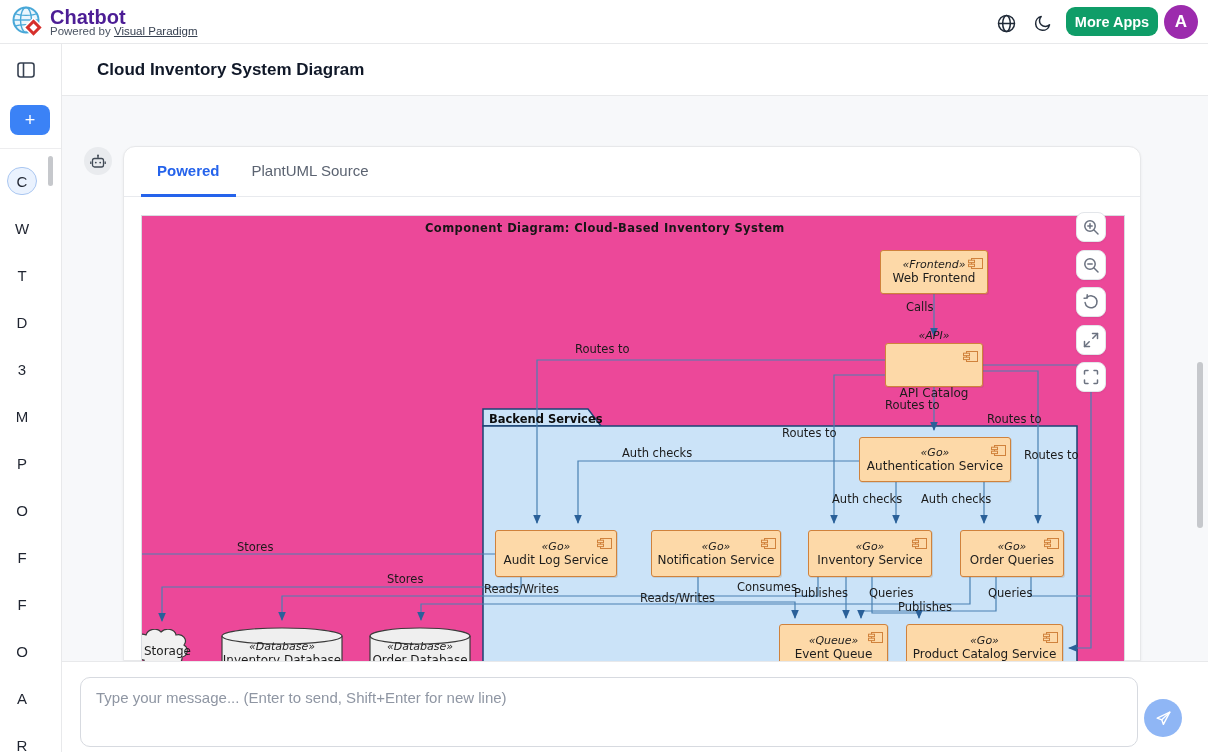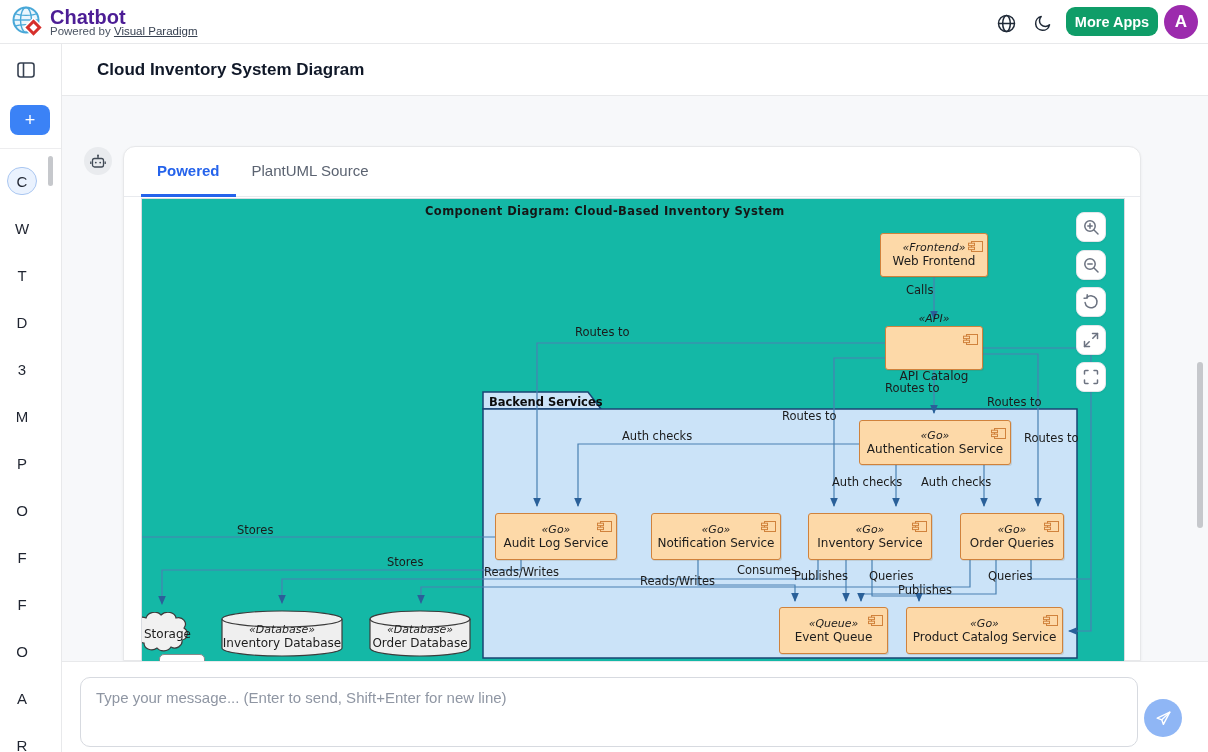--- a/index.html
+++ b/index.html
@@ -46,21 +46,21 @@
     background:#e9ebee; display:flex; align-items:center; justify-content:center; }
 
   .card { position:absolute; left:61px; top:50px; width:1018px; height:515px; background:#fff;
     border:1px solid #e7e8ea; border-radius:12px 12px 0 0; box-shadow:0 1px 3px rgba(16,24,40,.06); }
   .tabs { height:50px; border-bottom:1px solid #e8eaee; display:flex; padding-left:17px; }
   .tab { padding:0 16px; display:flex; align-items:center; font-size:15px; color:#5b6371; cursor:pointer;
     border-bottom:3px solid transparent; margin-bottom:-1px; }
   .tab.active { color:#2563eb; font-weight:700; border-bottom-color:#2563eb; }
 
   
-  .viewport { position:absolute; left:17px; top:51px; width:984px; height:464px; background:#14b8a6;
+  .viewport { position:absolute; left:17px; top:68px; width:984px; height:464px; background:#ec4899;
     border:1px solid #d9dce1; overflow:hidden; cursor:grab; }
   .dg-title { position:absolute; left:283px; top:5px; font-family:"DejaVu Sans",sans-serif;
     font-weight:700; font-size:11.5px; letter-spacing:.4px; color:#161616; white-space:nowrap; }
   .pkg-label { position:absolute; left:347px; top:196px; font-family:"DejaVu Sans",sans-serif;
     font-weight:700; font-size:11.5px; color:#0c0c0c; white-space:nowrap; }
   .comp { position:absolute; background:#fdd9a8; border:1.3px solid #d0823c; border-radius:3px;
     display:flex; flex-direction:column; align-items:center; justify-content:center;
     font-family:"DejaVu Sans",sans-serif; color:#1c1c1c; box-shadow:1px 1px 0 rgba(120,80,30,.15); }
   .comp .st { font-style:italic; font-size:11px; line-height:13px; white-space:nowrap; }
   .comp .nm { font-size:12px; line-height:15px; white-space:nowrap; }

